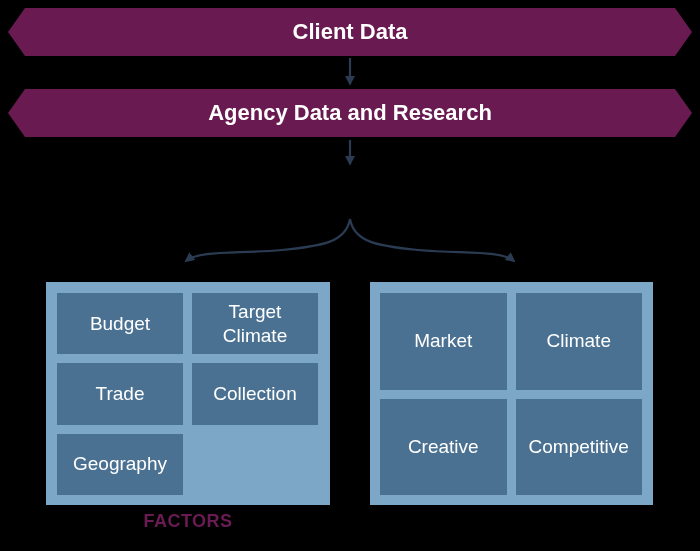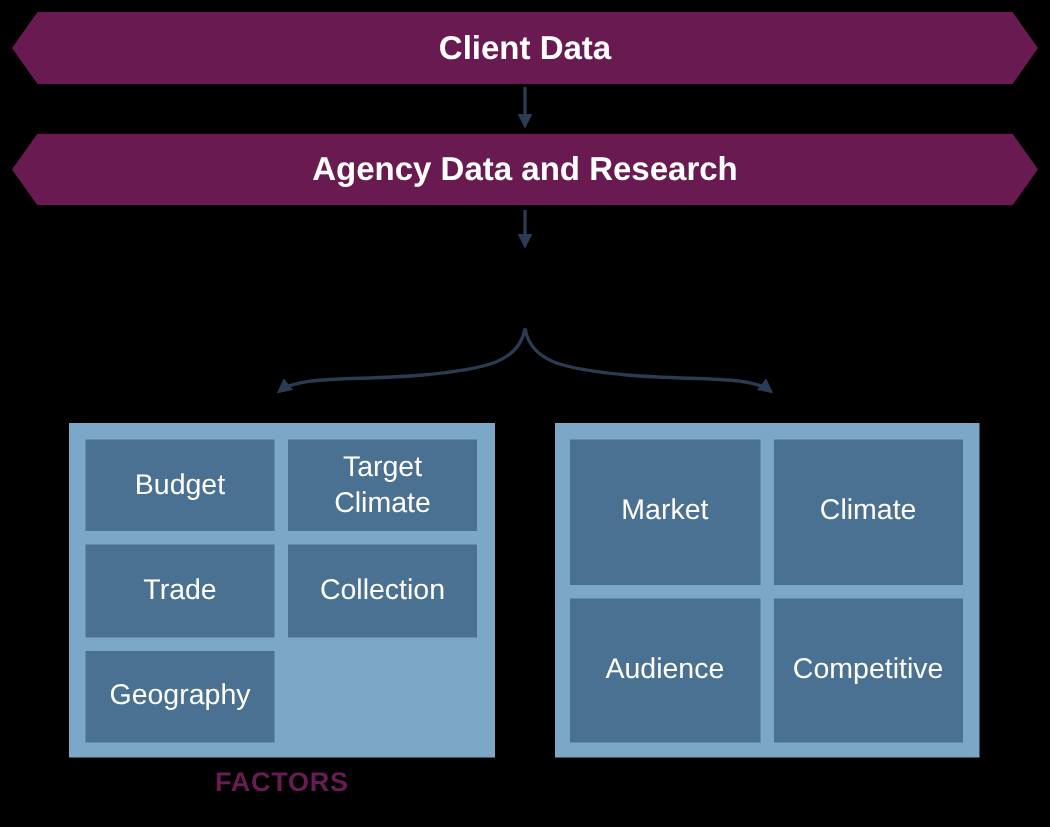--- a/index.html
+++ b/index.html
@@ -135,19 +135,19 @@
     <div class="cell">Budget</div>
     <div class="cell">Target Climate</div>
     <div class="cell">Trade</div>
     <div class="cell">Collection</div>
     <div class="cell">Geography</div>
   </div>
 
   <div class="panel panel-right">
     <div class="cell">Market</div>
     <div class="cell">Climate</div>
-    <div class="cell">Audience</div>
+    <div class="cell">Creative</div>
     <div class="cell">Competitive</div>
   </div>
 
   <div class="panel-label label-left">FACTORS</div>
 
 </div>
 
 </body></html>

